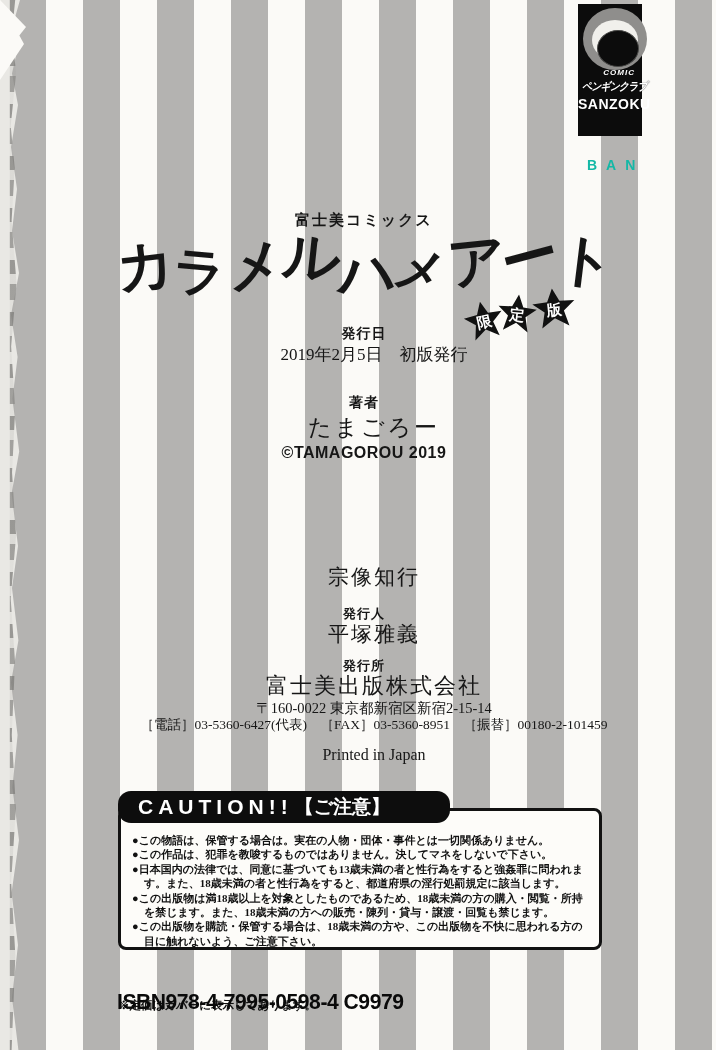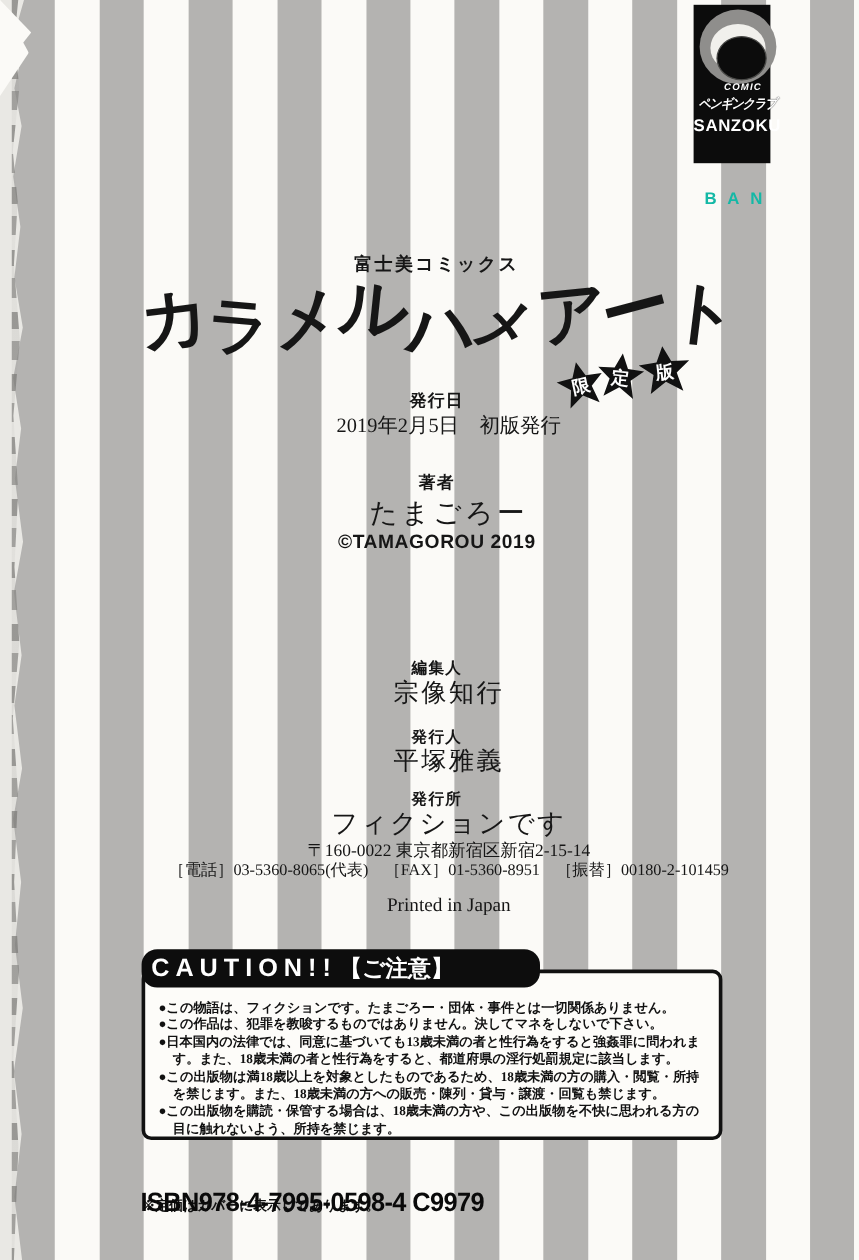--- a/index.html
+++ b/index.html
@@ -104,21 +104,21 @@
     padding:22px 9px 4px 11px;
   }
   .caution-item {
     font-family:"Liberation Serif","DejaVu Serif",serif; font-weight:bold;
     font-size:11px; line-height:14.4px; padding-left:12px; text-indent:-12px;
     color:#111;
   }
   .caution-bar {
     position:absolute; left:118px; top:791px; width:332px; height:32px;
     background:#0d0d0d; color:#fff; display:flex; align-items:center;
-    padding-left:8px; z-index:3;border-radius:13px;
+    padding-left:20px; z-index:3;border-radius:13px;
   }
   .caution-bar .en { font-weight:900; font-size:21px; letter-spacing:5px; font-family:"Liberation Sans",sans-serif; }
   .caution-bar .jp { font-weight:900; font-size:19px; margin-left:2px; }
 
   .footnotes { position:absolute; left:118px; top:950px; width:560px; }
   .footnote {
     font-family:"Liberation Serif","DejaVu Serif",serif; font-weight:bold;
     font-size:11.5px; line-height:15.5px; white-space:nowrap; color:#111;margin-top:48px;
   }
   .isbn {
@@ -164,42 +164,41 @@
       </div>
   </div>
 
   <div class="cline gothic date-label">発行日</div>
   <div class="cline mincho date-value">2019年2月5日　初版発行</div>
 
   <div class="cline mincho author-name">たまごろー</div>
   <div class="cline gothic author-label">著者</div>
   <div class="cline gothic copyright">©TAMAGOROU 2019</div>
 
-  <div class="cline gothic editor-label">編集人</div>
   <div class="cline mincho editor-name">宗像知行</div>
 
   <div class="cline mincho pubr-name">平塚雅義</div>
   <div class="cline gothic pubr-label">発行人</div>
 
   <div class="cline gothic house-label">発行所</div>
-  <div class="cline mincho house-name">フィクションです</div>
+  <div class="cline mincho house-name">富士美出版株式会社</div>
   <div class="cline mincho house-addr">〒160-0022 東京都新宿区新宿2-15-14</div>
-  <div class="cline mincho house-tel">［電話］03-5360-8065(代表)　［FAX］01-5360-8951　［振替］00180-2-101459</div>
+  <div class="cline mincho house-tel">［電話］03-5360-6427(代表)　［FAX］03-5360-8951　［振替］00180-2-101459</div>
   <div class="cline mincho printed">Printed in Japan</div>
 
   <div class="caution-bar">
     <span class="en">CAUTION!!</span>
     <span class="jp">【ご注意】</span>
   </div>
   <div class="caution-box">
-    <div class="caution-item">●この物語は、フィクションです。たまごろー・団体・事件とは一切関係ありません。</div>
+    <div class="caution-item">●この物語は、保管する場合は。実在の人物・団体・事件とは一切関係ありません。</div>
     <div class="caution-item">●この作品は、犯罪を教唆するものではありません。決してマネをしないで下さい。</div>
     <div class="caution-item">●日本国内の法律では、同意に基づいても13歳未満の者と性行為をすると強姦罪に問われます。また、18歳未満の者と性行為をすると、都道府県の淫行処罰規定に該当します。</div>
     <div class="caution-item">●この出版物は満18歳以上を対象としたものであるため、18歳未満の方の購入・閲覧・所持を禁じます。また、18歳未満の方への販売・陳列・貸与・譲渡・回覧も禁じます。</div>
-    <div class="caution-item">●この出版物を購読・保管する場合は、18歳未満の方や、この出版物を不快に思われる方の目に触れないよう、所持を禁じます。</div>
+    <div class="caution-item">●この出版物を購読・保管する場合は、18歳未満の方や、この出版物を不快に思われる方の目に触れないよう、ご注意下さい。</div>
   </div>
 
   <div class="footnotes">
     <div class="footnote">※定価はカバーに表示してあります。</div>
     <div class="footnote">※万一、製本などの間違いがありました場合、弊社の送料負担にて良品とお取り替えしますので、ご返送ください。</div>
     <div class="footnote">※本書の一部、または全部を無断で複写、複製または転載することを禁じます。</div>
   </div>
 
   <div class="isbn">ISBN978-4-7995-0598-4 C9979</div>
 

